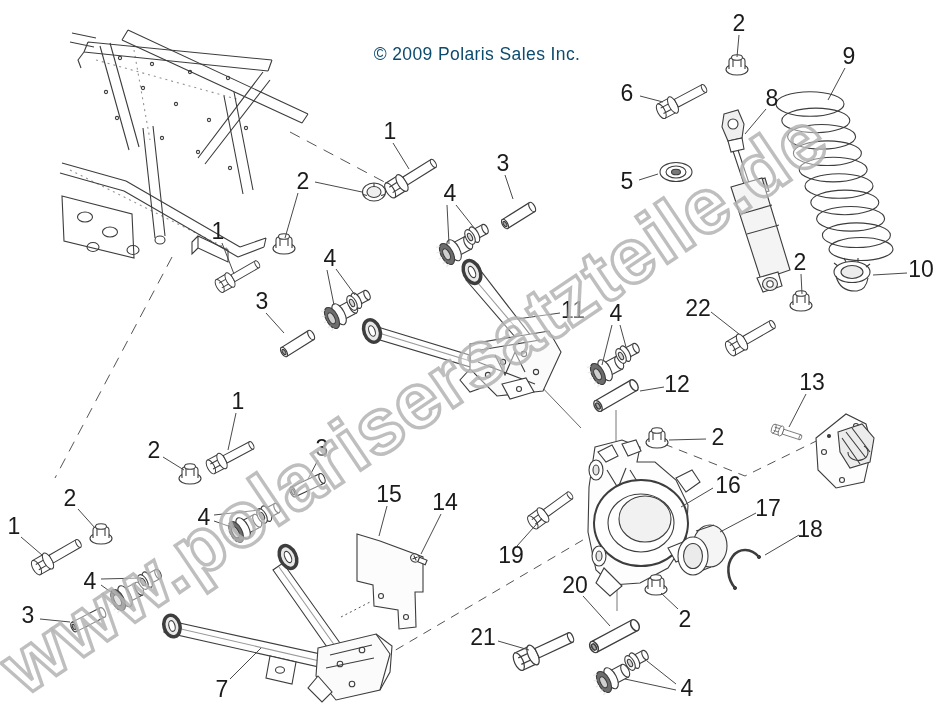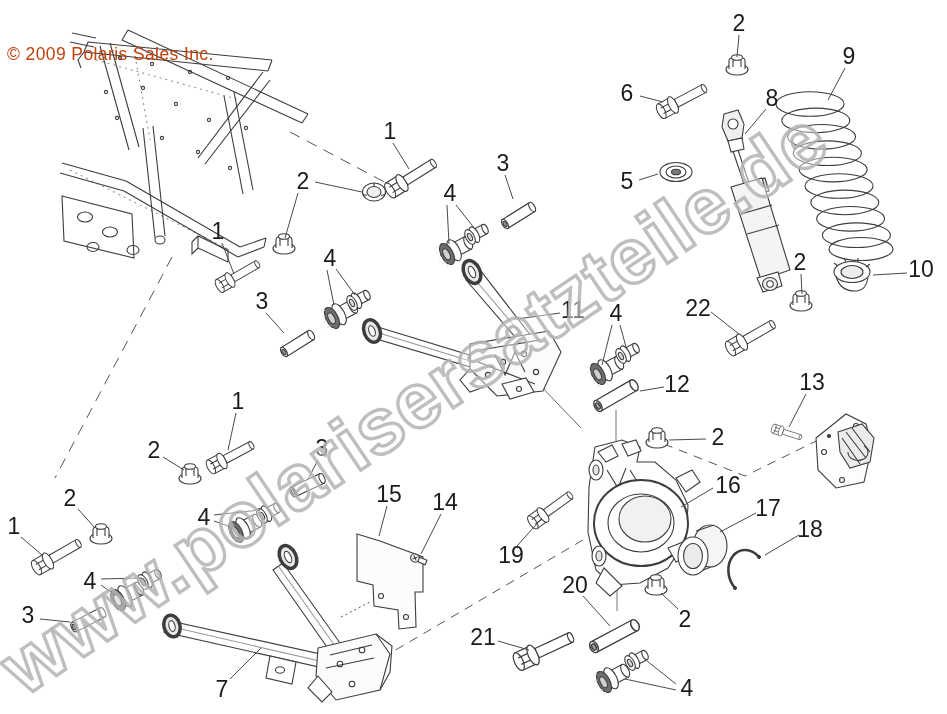--- a/index.html
+++ b/index.html
@@ -1,20 +1,20 @@
 <!DOCTYPE html>
 <html><head>
 <meta charset="utf-8">
 <style>
   html,body{margin:0;padding:0;background:#fff;}
   .stage{position:relative;width:947px;height:714px;background:#fff;overflow:hidden;
          font-family:"Liberation Sans",sans-serif;}
   .stage svg{position:absolute;left:0;top:0;}
-  .copyright{position:absolute;left:0;right:0;top:44px;text-align:left;
-             font-size:17.5px;color:#c2410c;letter-spacing:.4px;z-index:3;padding-left:7px;}
+  .copyright{position:absolute;left:0;right:0;top:44px;text-align:center;
+             font-size:17.5px;color:#0c4a6e;letter-spacing:.4px;z-index:3;padding-left:7px;}
   .watermark{position:absolute;left:22px;top:632px;z-index:5;pointer-events:none;
              font-size:78px;font-weight:bold;letter-spacing:1px;line-height:1;
              white-space:nowrap;transform:rotate(-34deg);transform-origin:0 62px;
              color:rgba(255,255,255,0.42);-webkit-text-stroke:3.4px rgba(178,178,178,0.88);
              opacity:.95;}
   .callout{font-family:"Liberation Sans",sans-serif;font-size:23px;fill:#1b1b1b;
            text-anchor:middle;dominant-baseline:central;}
   .leader{stroke:#4a4a4a;stroke-width:1;fill:none;}
   .art{stroke:#3d3d3d;fill:none;stroke-width:1.1;}
 </style>

